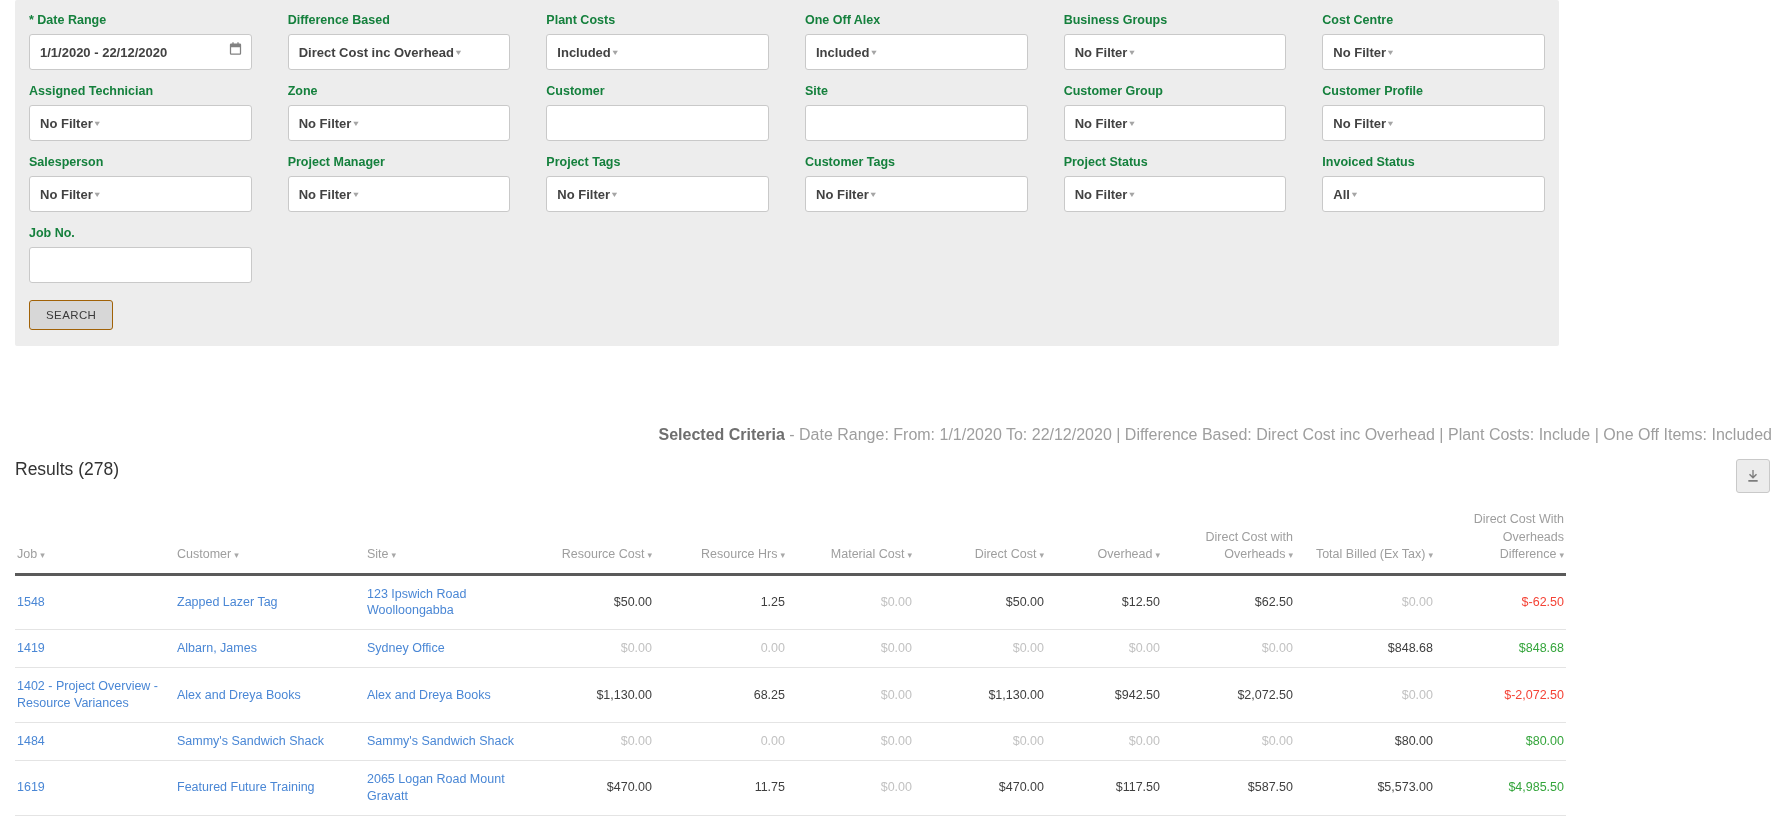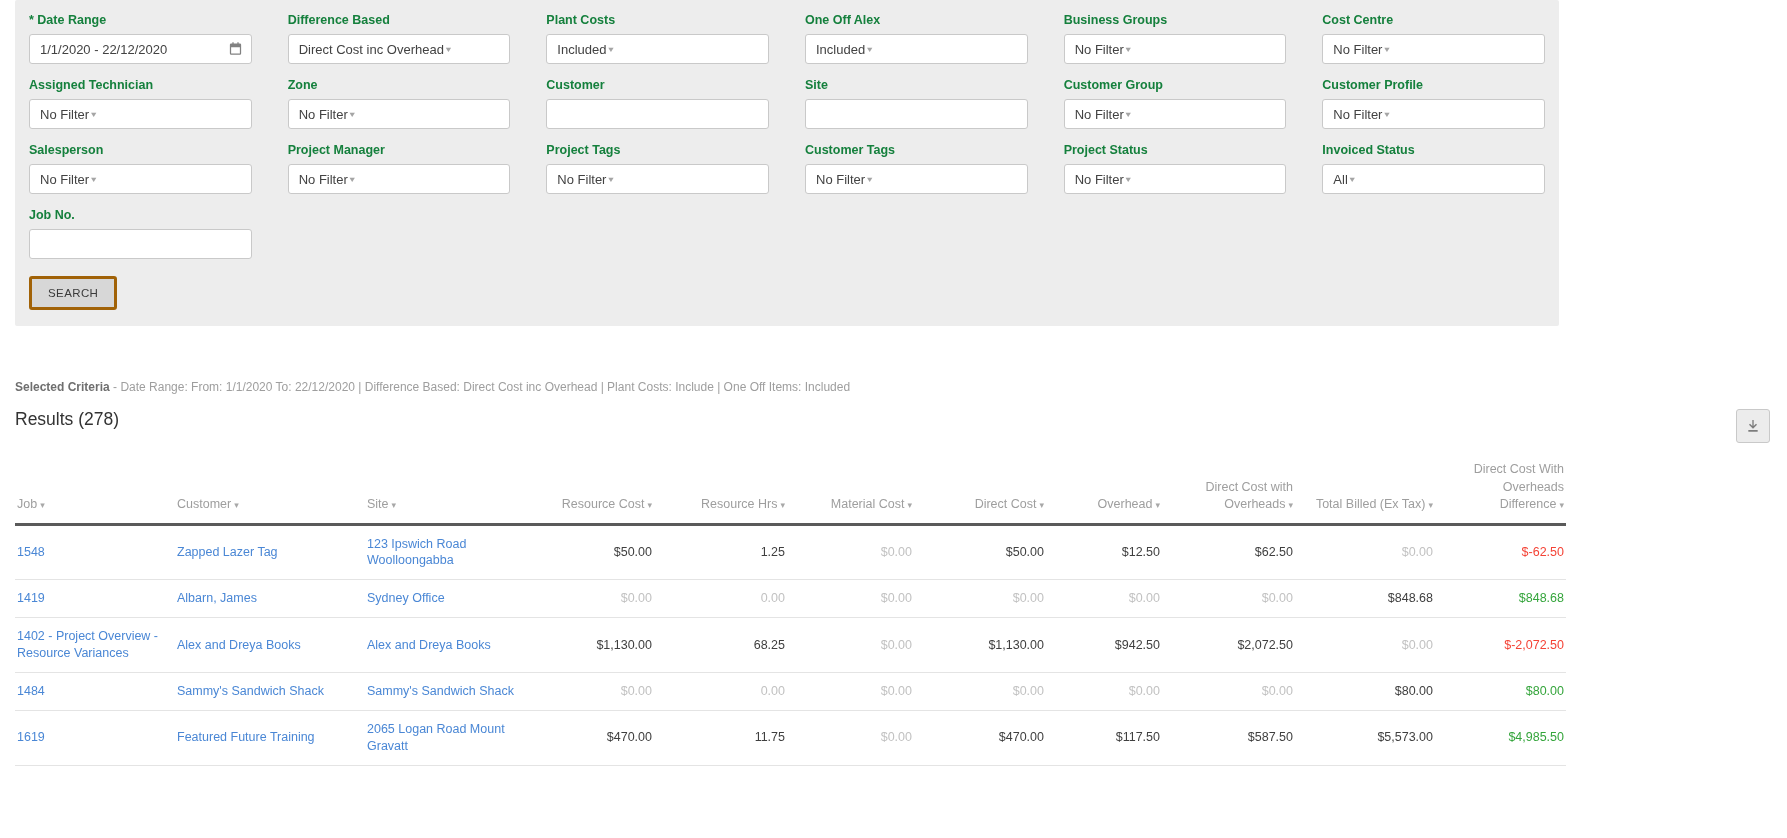--- a/index.html
+++ b/index.html
@@ -8,36 +8,36 @@
     width: 1787px; height: 838px; overflow: hidden; position: relative;
     font-family: "Liberation Sans", sans-serif; background: #fff;
   }
   .inner { padding: 0 15px; }
   .title { font-size: 21px; font-weight: bold; color: #1e1e1e; padding: 13px 2px 16px; }
 
   .filter-panel { background: #ededed; border-radius: 2px; padding: 13px 14px 16px; width: 1544px; }
   .filter-grid { display: grid; grid-template-columns: repeat(6, 1fr); column-gap: 36px; row-gap: 14px; }
   .field-label { display: block; font-size: 12.5px; font-weight: bold; color: #15803d; margin-bottom: 7px; }
   .text-input, .select {
-    height: 30px; background: #fff; border: 1px solid #c9c9c9; border-radius: 3px;
-    font-size: 13px; color: #424242; width: 100%;
+    height: 36px; background: #fff; border: 1px solid #c9c9c9; border-radius: 3px;
+    font-size: 13px; color: #424242; width: 100%; font-weight: bold;
   }
   .text-input { padding: 0 10px; font-family: inherit; }
   .input-wrap { position: relative; }
   .input-wrap .text-input { padding-right: 36px; }
   .cal-icon { position: absolute; right: 9px; top: 7px; line-height: 0; }
   .select { display: flex; align-items: center; justify-content: flex-start; padding: 0 9px 0 10px; cursor: default; }
   .select .arrow { color: #a5a5a5; font-size: 9px; transform: scaleY(0.85); }
   .search-btn {
-    margin-top: 17px; background: #d7d7d7; border: 3px solid #a16207; border-radius: 3px;
+    margin-top: 17px; background: #d7d7d7; border: 1px solid #a16207; border-radius: 3px;
     color: #3a3a3a; font-size: 11.5px; letter-spacing: .4px; padding: 8px 16px;
     font-family: inherit; cursor: pointer;
   }
 
-  .criteria { margin-top: 54px; font-size: 12px; color: #9e9e9e; }
+  .criteria { margin-top: 80px; font-size: 16px; color: #9e9e9e; text-align: right; }
   .criteria .crit-bold { color: #6f6f6f; font-weight: bold; }
 
   .results-row { margin-top: 15px; display: flex; justify-content: space-between; align-items: flex-start; width: 1755px; }
   .results-title { font-size: 17.5px; font-weight: 400; color: #333; }
   .download-btn {
     width: 34px; height: 34px; background: #ececec; border: 1px solid #c9c9c9; border-radius: 3px;
     display: flex; align-items: center; justify-content: center; cursor: pointer;
   }
 
   table { margin-top: 14px; border-collapse: collapse; table-layout: fixed; width: 1551px; }

